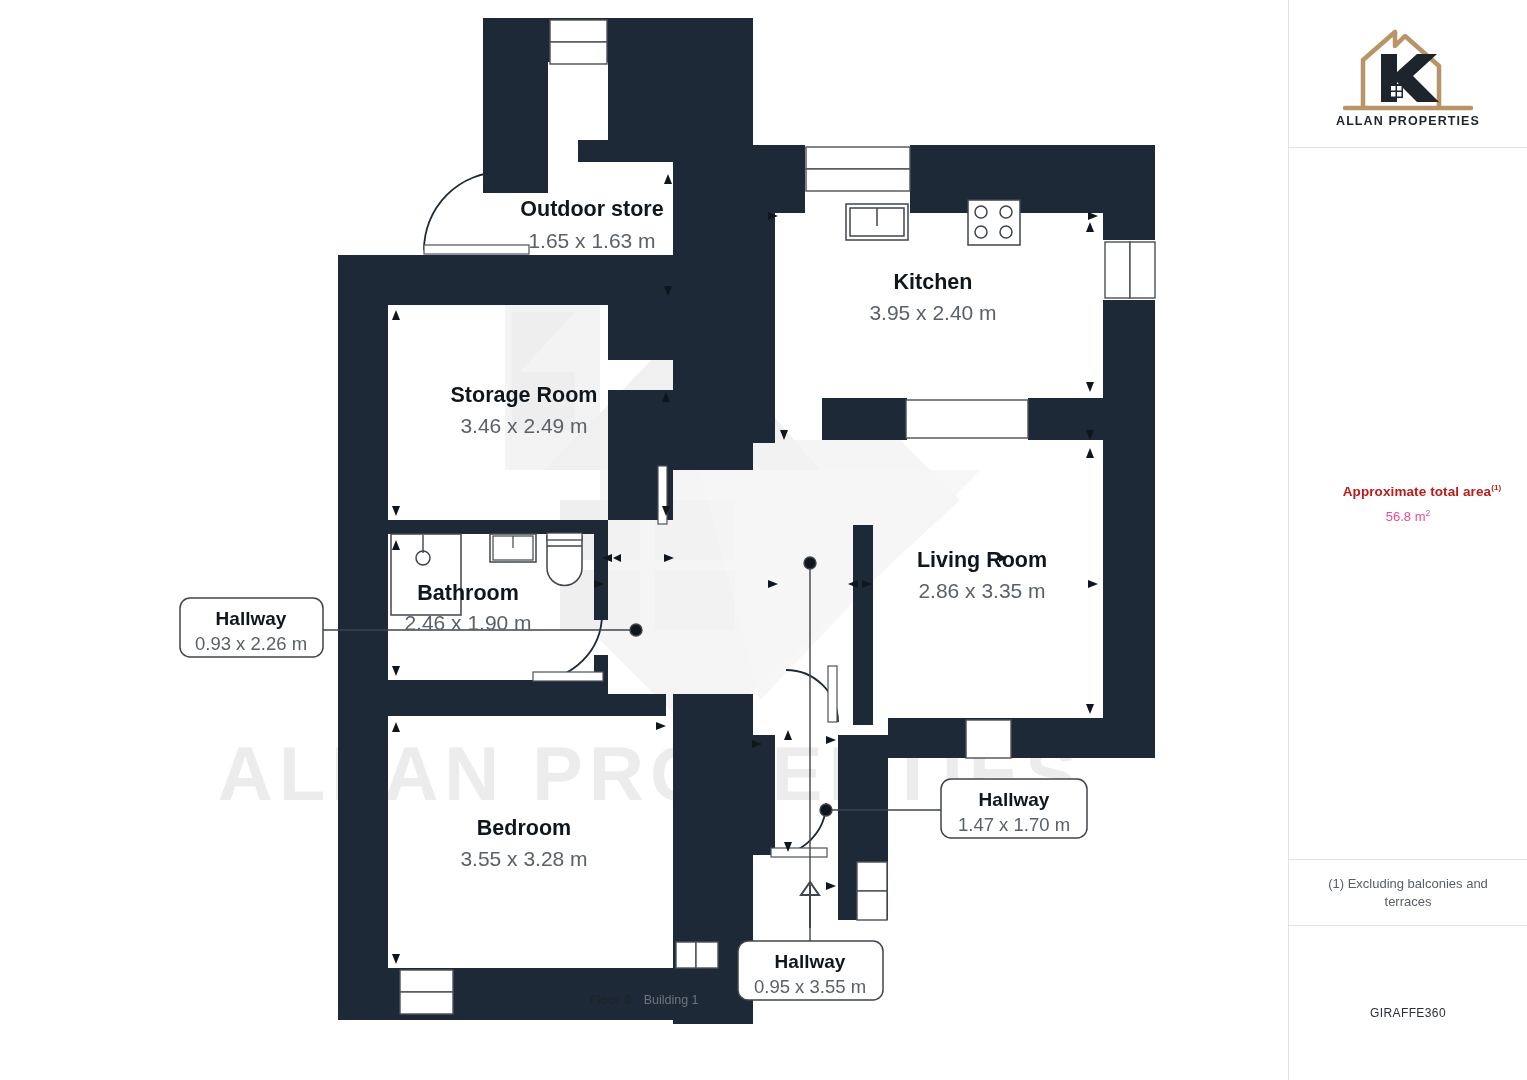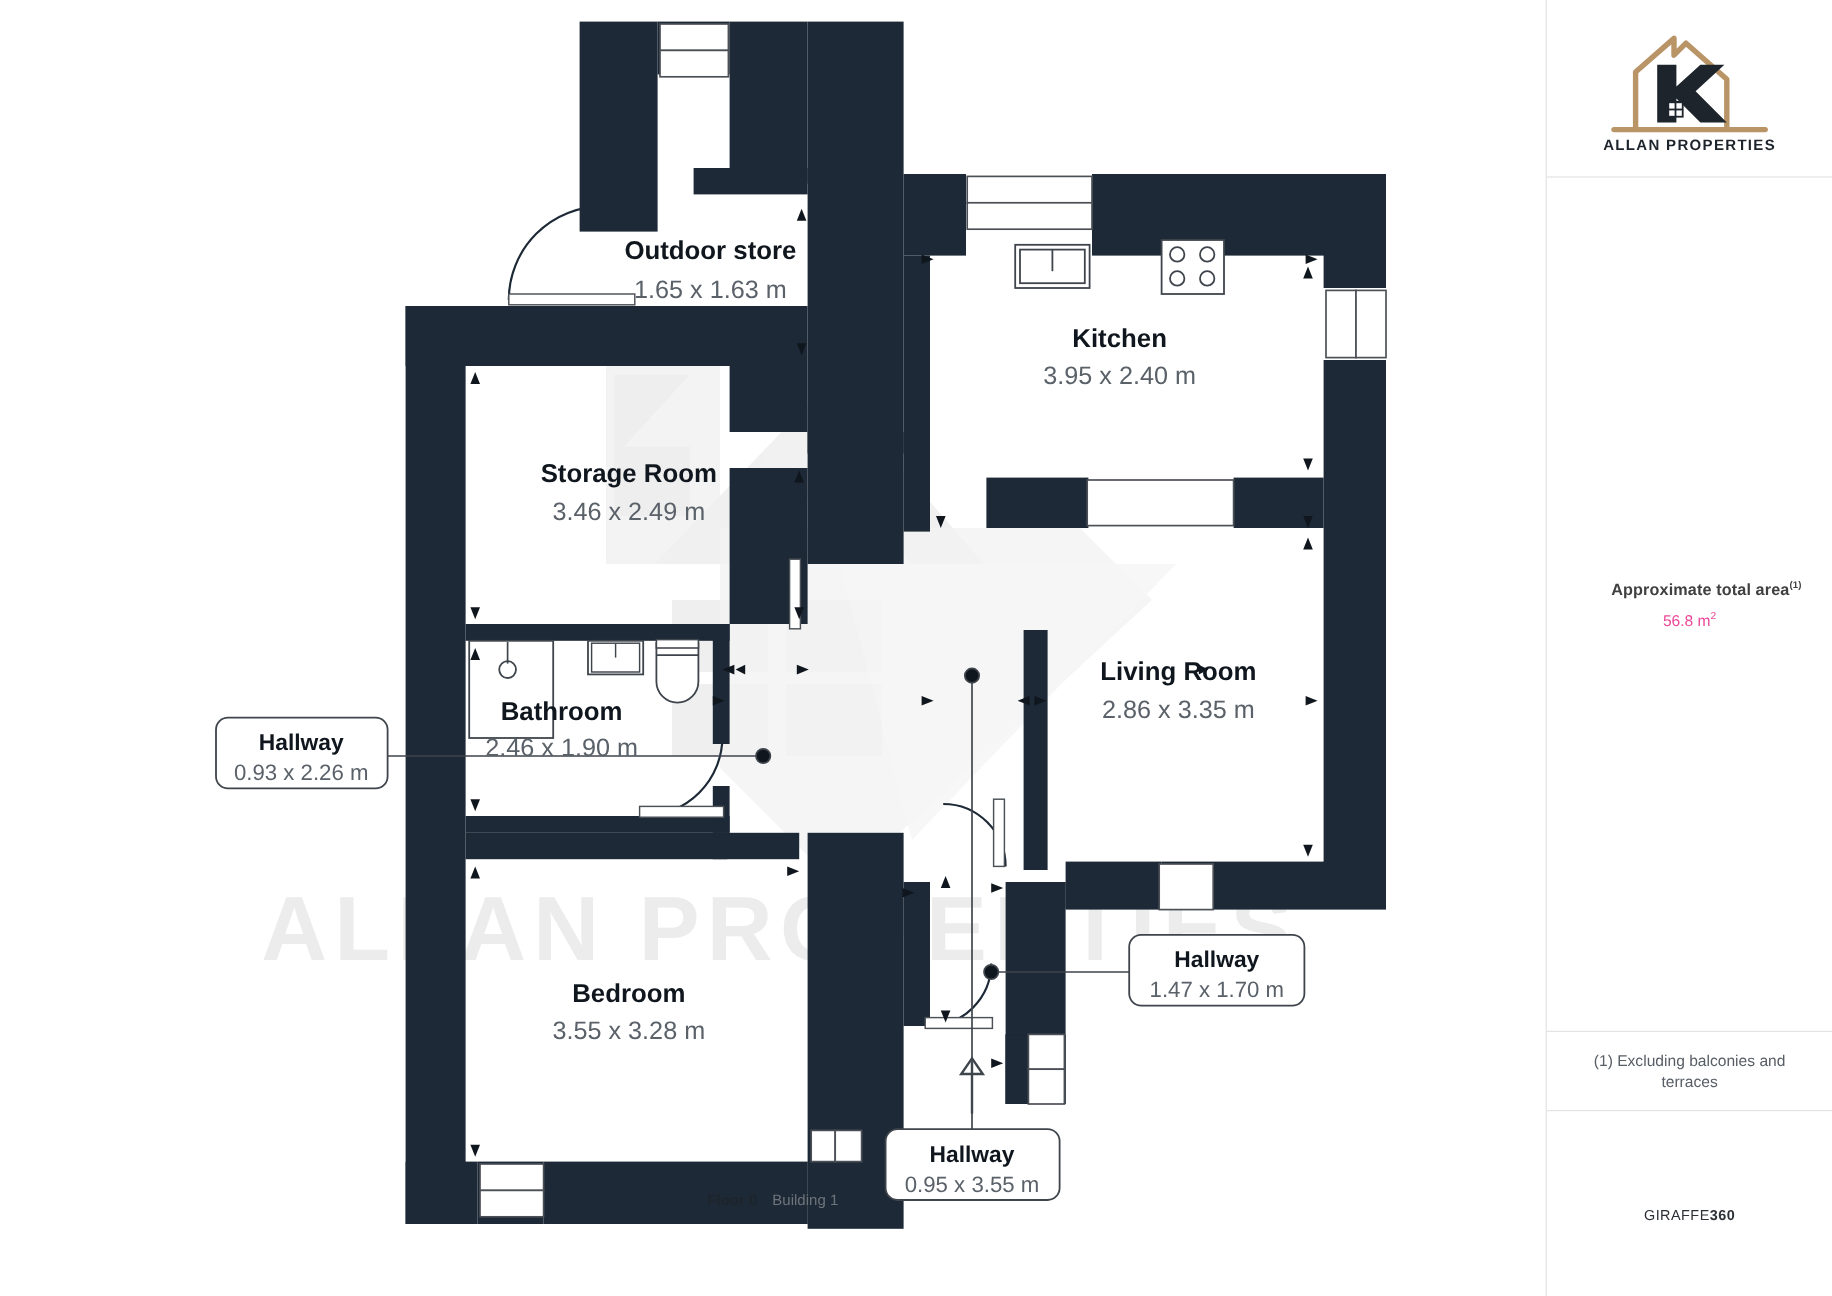--- a/index.html
+++ b/index.html
@@ -61,21 +61,21 @@
     height: 712px;
     display: flex;
     align-items: center;
     justify-content: center;
     flex-direction: column;
     padding: 0 12px;
   }
   #area-title {
     font-size: 13.5px;
     font-weight: bold;
-    color: #404040;
+    color: #b91c1c;
     letter-spacing: .1px;
     margin-bottom: 9px;
     margin-left: 28px;
   }
   #area-title sup { font-size: 8px; vertical-align: super; font-weight: bold;}
   #area-value {
     font-size: 13px;
     color: #ec4899;
   }
   #area-value sup { font-size: 8.5px; vertical-align: super; }
@@ -106,21 +106,21 @@
     font-size: 10.7px;
     color: #585e66;
     line-height: 1.45;
   }
   #giraffe {
     margin-top: 20px;
     font-size: 12px;
     color: #2b2f36;
     letter-spacing: .4px;
   }
-  #giraffe b { font-weight: bold; }
+  #giraffe b { font-weight: normal; }
   
   .logo-wrap { position: relative; width: 170px; height: 92px; }
   #logo-name {
     font-size: 12.5px;
     font-weight: bold;
     letter-spacing: 1.1px;
     color: #1d242c;
     text-align: center;
     margin-top: 2px;
   }

